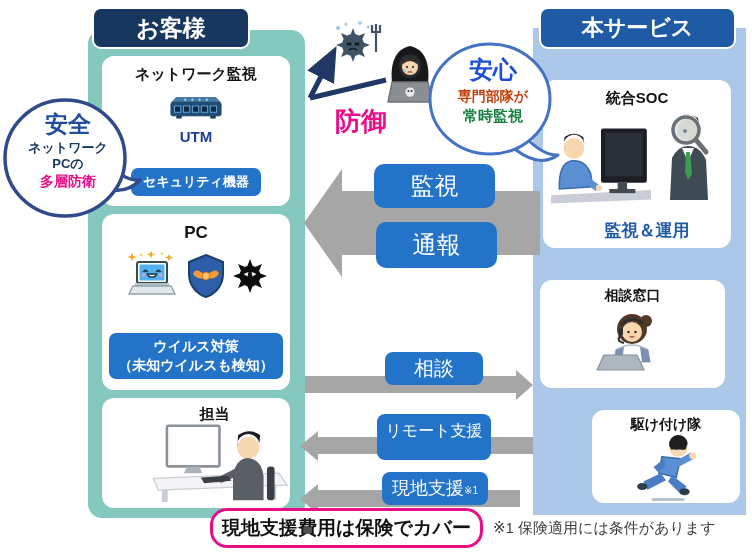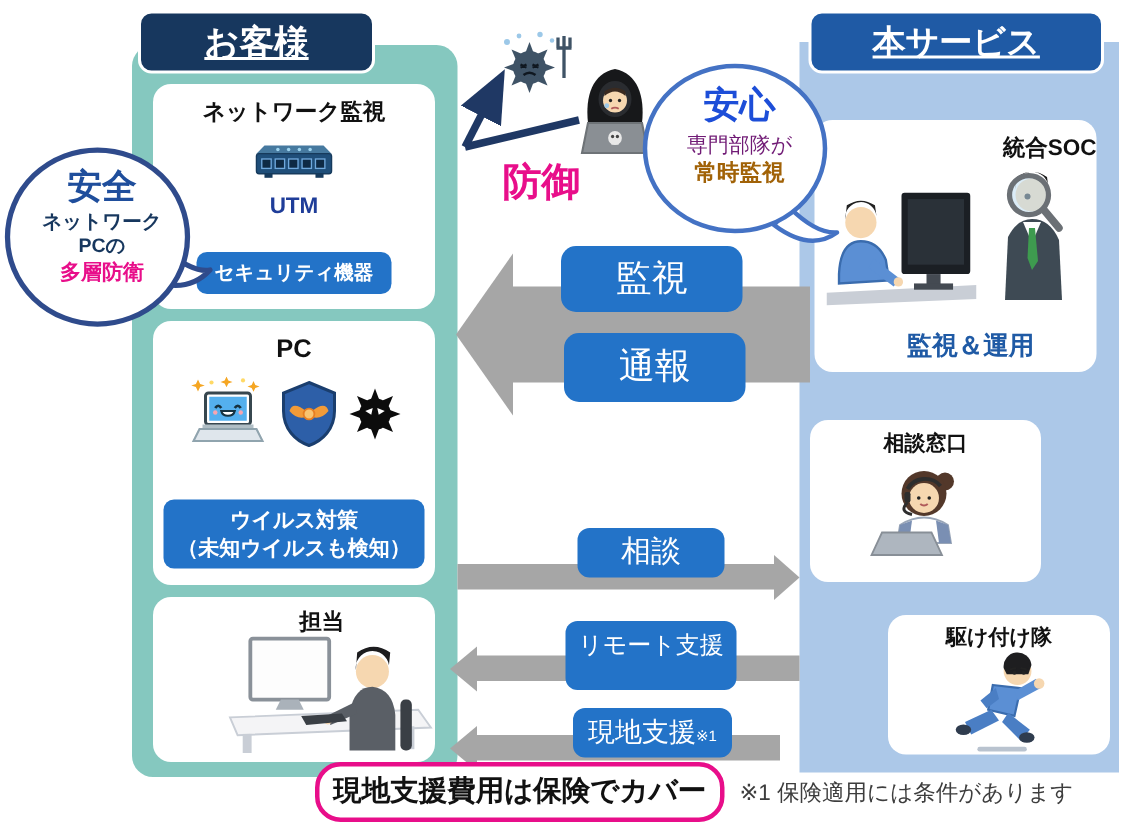--- a/index.html
+++ b/index.html
@@ -5,31 +5,31 @@
   html,body{margin:0;padding:0;background:#fff;}
   .stage{
     position:relative;width:752px;height:553px;background:#ffffff;
     font-family:"Liberation Sans","DejaVu Sans",sans-serif;overflow:hidden;
   }
   .abs{position:absolute;}
   
   .panel-left{left:88px;top:30px;width:217px;height:488px;background:#85C8BF;border-radius:14px;z-index:1;}
   .panel-right{left:533px;top:28px;width:213px;height:487px;background:#ACC8E8;z-index:1;}
   .hdr{z-index:4;border-radius:9px;border:2px solid #ffffff;color:#fff;font-weight:bold;
-       text-align:center;box-sizing:border-box;text-decoration:underline;}
+       text-align:center;box-sizing:border-box;}
   .hdr-left{left:92px;top:7px;width:158px;height:42px;background:#17375E;font-size:23px;line-height:38px;}
   .hdr-right{left:539px;top:7px;width:197px;height:42px;background:#1F5AA5;font-size:22px;line-height:38px;}
   
   .card{position:absolute;background:#ffffff;border-radius:12px;z-index:2;text-align:center;box-sizing:border-box;}
   .card-title{font-weight:bold;color:#111;}
   .card-network{left:102px;top:56px;width:188px;height:150px;}
   .card-pc{left:102px;top:214px;width:188px;height:176px;}
   .card-staff{left:102px;top:398px;width:188px;height:110px;padding-left:37px;}
   .card-soc{left:543px;top:80px;width:188px;height:168px;}
-  .card-desk{left:540px;top:280px;width:154px;height:108px;}
+  .card-desk{left:540px;top:280px;width:185px;height:108px;}
   .card-team{left:592px;top:410px;width:148px;height:93px;}
   .badge{position:absolute;left:50%;transform:translateX(-50%);background:#2373C8;color:#fff;
          font-weight:bold;border-radius:7px;text-align:center;}
   .utm-label{font-weight:bold;color:#1F3D99;font-size:15px;margin-top:1px;}
   .soc-caption{position:absolute;left:0;right:0;bottom:6px;color:#1F5AA5;font-weight:bold;font-size:17px;padding-left:20px;}
   
   .arr-body{position:absolute;background:#A6A6A6;z-index:2;}
   .arr-head{position:absolute;width:0;height:0;z-index:2;}
   .big-body{left:340px;top:191px;width:200px;height:64px;}
   .big-head{left:304px;top:169px;border-top:54px solid transparent;border-bottom:54px solid transparent;border-right:38px solid #A6A6A6;}
@@ -50,22 +50,22 @@
   
   .bubble{position:absolute;z-index:6;text-align:center;}
   .bubble svg{position:absolute;left:0;top:0;}
   .bubble .txt{position:relative;z-index:2;}
   .b-safety{left:2px;top:96px;width:132px;height:130px;}
   .b-safety .t1{font-size:23px;font-weight:bold;color:#1F4E9C;margin-top:13px;}
   .b-safety .t2{font-size:13px;font-weight:bold;color:#17375E;line-height:16px;}
   .b-safety .t3{font-size:14px;font-weight:bold;color:#E80E8A;line-height:18px;}
   .b-anshin{left:428px;top:42px;width:130px;height:122px;}
   .b-anshin .t1{font-size:24px;font-weight:bold;color:#1d4ed8;margin-top:12px;}
-  .b-anshin .t2{font-size:14px;font-weight:normal;color:#701a75;line-height:20px;}
-  .b-anshin .t3{font-size:15px;font-weight:bold;color:#a16207;line-height:19px;}
+  .b-anshin .t2{font-size:14px;font-weight:bold;color:#c2410c;line-height:20px;}
+  .b-anshin .t3{font-size:15px;font-weight:bold;color:#15803d;line-height:19px;}
   
   .bougyo{left:335px;top:104px;font-size:26px;font-weight:bold;color:#E80E8A;z-index:3;}
   
   .banner{left:210px;top:508px;width:273px;height:40px;background:#fff;border:3px solid #E80E8A;border-radius:17px;
           font-size:19px;font-weight:bold;color:#111;text-align:center;line-height:34px;z-index:8;box-sizing:border-box;}
   .note{left:493px;top:519px;font-size:15px;color:#3d3d3d;z-index:8;}
   .icon-row{display:flex;justify-content:center;align-items:center;gap:6px;margin-top:8px;}
 </style>
 </head>
 <body>
@@ -182,21 +182,21 @@
         <path d="M103,27 A13,13 0 0 1 129,23 L130,13 Q117,4 104,13 Z" fill="#1D1D1F"></path>
         <path d="M98,60 Q102,40 116,40 Q132,42 134,62 L134,90 L98,90 Z" fill="#5A5F66"></path>
         <path d="M102,52 L80,63 L83,70 L104,61 Z" fill="#5A5F66"></path>
         <circle cx="81" cy="66" r="3.5" fill="#F6D7B0"></circle>
         <polygon points="60,63 92,61 96,67 64,70" fill="#3A3F45"></polygon>
       </svg>
     </div>
   </div>
 
   <div class="card card-soc">
-    <div class="card-title" style="font-size:15px;margin-top:9px;text-align:right;">統合SOC</div>
+    <div class="card-title" style="font-size:15px;margin-top:9px;">統合SOC</div>
     <span class="abs" style="left:8px;top:46px;">
       <svg width="100" height="78" viewBox="0 0 96 74">
         <polygon points="0,66 96,61 96,70 0,74" fill="#C9CED6"></polygon>
         <rect x="48" y="2" width="44" height="52" rx="2" fill="#1B1F24"></rect>
         <rect x="52" y="6" width="36" height="42" fill="#2A3138"></rect>
         <rect x="64" y="54" width="9" height="7" fill="#444a52"></rect>
         <rect x="56" y="60" width="25" height="4" fill="#444a52"></rect>
         <circle cx="22" cy="21" r="10" fill="#F6D7B0"></circle>
         <path d="M12,19 A10,10 0 0 1 32,17 L31,10 Q22,4 13,10 Z" fill="#222222"></path>
         <path d="M8,54 Q9,33 22,33 Q33,33 38,45 L40,58 L8,60 Z" fill="#5B8FD4" stroke="#3A6CAE" stroke-width="1.5"></path>

